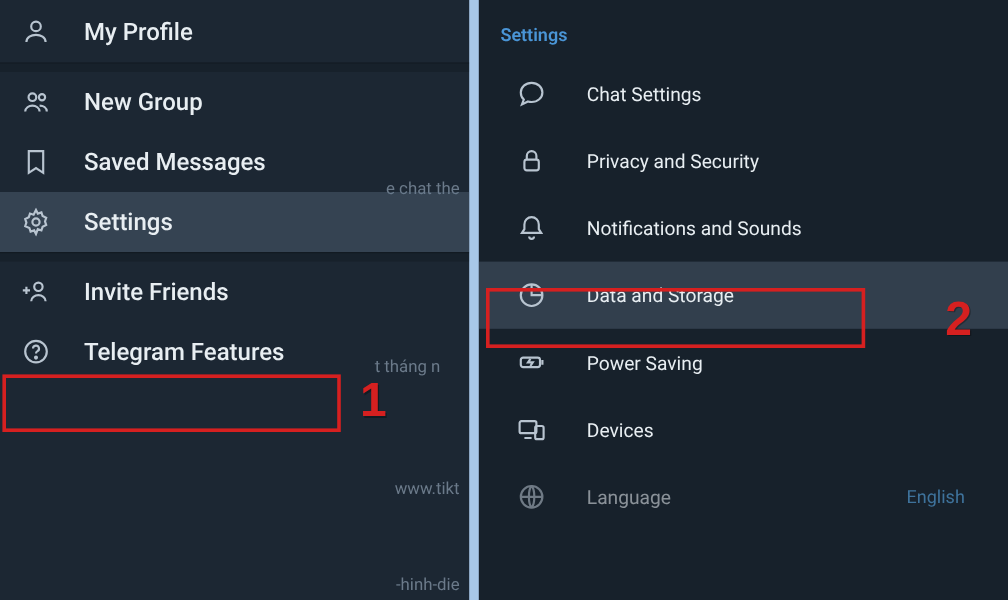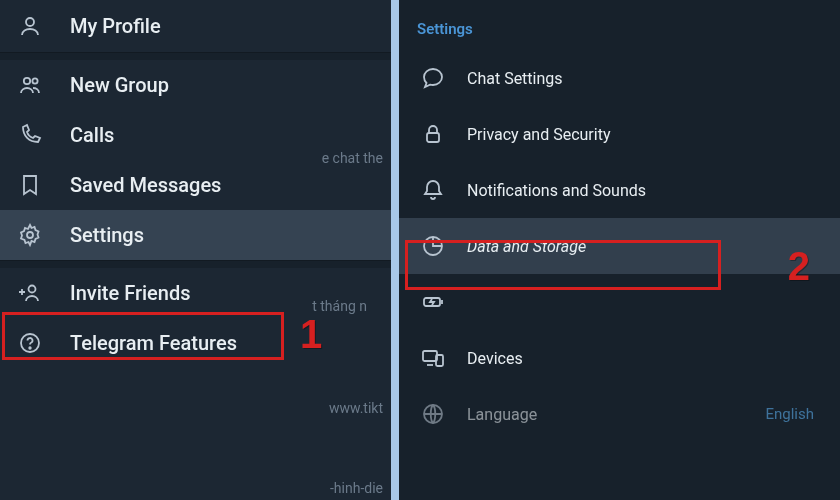--- a/index.html
+++ b/index.html
@@ -75,29 +75,28 @@
     .section-heading {
       color: #4a95d6;
       font-size: 15px;
       font-weight: 600;
       padding: 20px 18px 12px 18px;
     }
     .settings-item {
       display: flex;
       align-items: center;
       height: 56px;
-      padding: 0 22px;
-      gap: 22px;
+      padding: 0 32px;
+      gap: 34px;
       color: #e8eef2;
       font-size: 16px;
       cursor: pointer;
     }
     .settings-item.highlighted {
       background: rgba(100, 120, 140, 0.35);
-      font-style: italic;
     }
     .red-box {
       position: absolute;
       border: 3px solid #d62020;
       pointer-events: none;
       z-index: 10;
     }
     .red-number {
       position: absolute;
       color: #d62020;
@@ -142,28 +141,20 @@
             <circle cx="9" cy="8" r="3.2"></circle>
             <circle cx="17" cy="8" r="2.6"></circle>
             <path d="M3 20c0-3 3-5 6-5s6 2 6 5"></path>
             <path d="M15 15c3 0 6 1.5 6 5"></path>
           </svg>
       </span>
       <span>New Group</span>
     </div>
 
 
-    <div class="menu-item">
-      <span class="icon-wrap">
-        <svg viewBox="0 0 24 24">
-            <path d="M5 4c0 9 6 15 15 15l2-4-5-2-2 2c-3-1-5-3-6-6l2-2-2-5z"></path>
-          </svg>
-      </span>
-      <span>Calls</span>
-    </div>
 
 
     <div class="menu-item">
       <span class="icon-wrap">
         <svg viewBox="0 0 24 24">
             <path d="M6 3h12v18l-6-4-6 4z"></path>
           </svg>
       </span>
       <span>Saved Messages</span>
     </div>
@@ -250,20 +241,21 @@
   </div>
 
   <div class="settings-item">
     <span class="icon-wrap">
       <svg viewBox="0 0 24 24">
           <rect x="3" y="8" width="16" height="8" rx="2"></rect>
           <path d="M21 10v4"></path>
           <path d="M11 9l-2 3h4l-2 3"></path>
         </svg>
     </span>
+    <span>Power Saving</span>
   </div>
 
 
   <div class="settings-item">
     <span class="icon-wrap">
       <svg viewBox="0 0 24 24">
           <rect x="2" y="5" width="14" height="10" rx="1.5"></rect>
           <path d="M6 19h6"></path>
           <rect x="15" y="9" width="7" height="11" rx="1.5"></rect>
         </svg>

